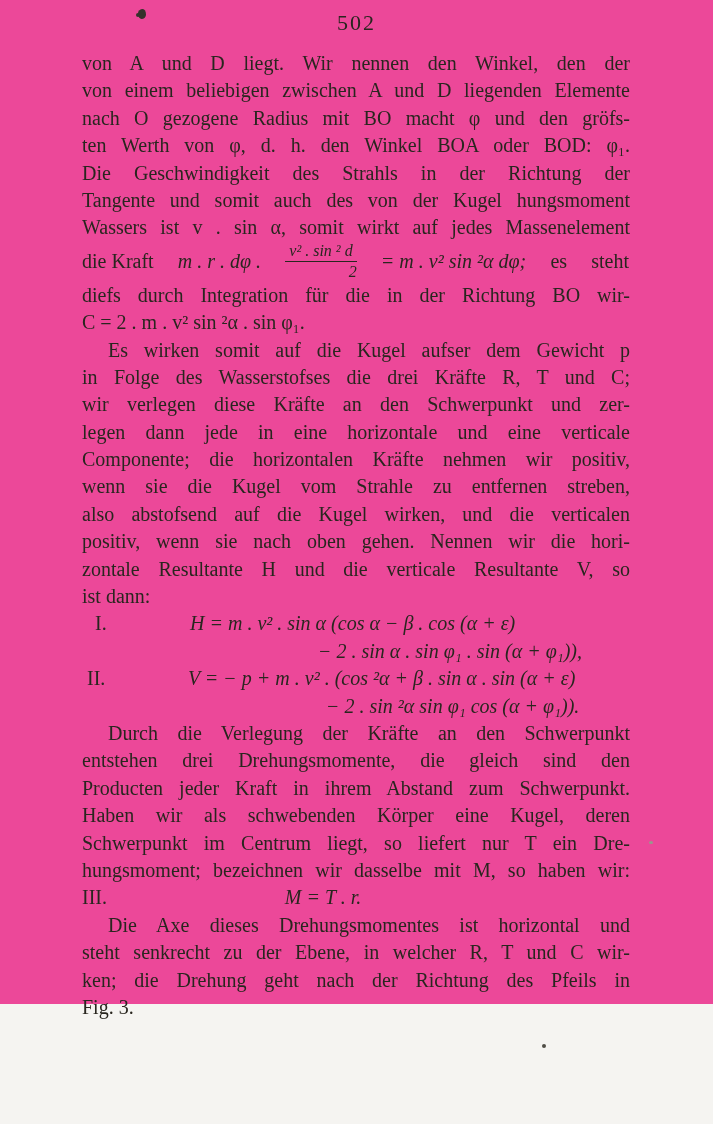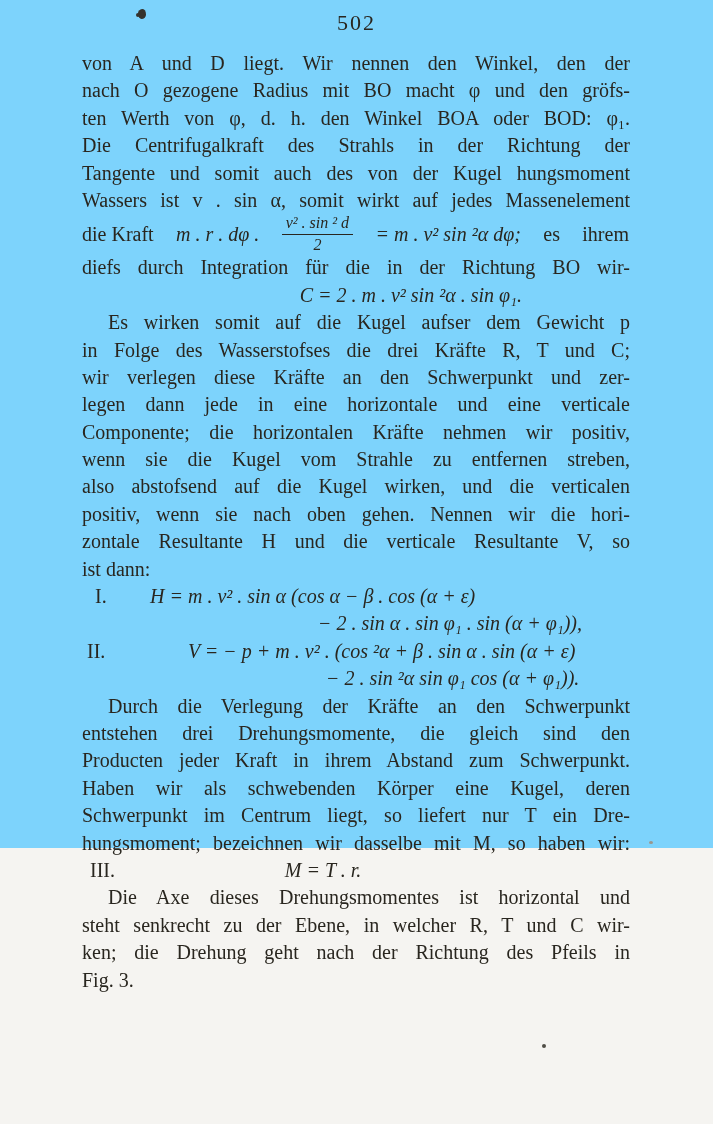--- a/index.html
+++ b/index.html
@@ -2,21 +2,21 @@
 <html><head>
 <meta charset="utf-8">
 <style>
   html, body { margin:0; padding:0; }
   body {
     width:713px; height:1124px; overflow:hidden;
     background:#f5f4f1;
     font-family:"Liberation Serif", serif;
     color:#29261f;
   }
-  .page { position:relative; width:713px; height:848px; background:#7dd3fc; }
+  .page { position:relative; width:713px; height:1004px; background:#ec4899; }
 
   .pageno {
     position:absolute; top:10px; left:0; width:713px;
     text-align:center; font-size:22px; letter-spacing:2px;
   }
 
   .text-block {
     position:absolute; left:82px; top:50px; width:548px;
     font-size:20px;
   }
@@ -26,44 +26,44 @@
   .indent { padding-left:26px; }
 
   
   .fracline {
     height:40px; display:flex; align-items:center;
     justify-content:space-between; padding-right:1px;
   }
   .fracline .seg { white-space:nowrap; }
   .mathit { font-style:italic; }
   .frac {
-    display:inline-flex; flex-direction:column; align-items:center;
+    display:inline-flex; flex-direction:column; align-items:flex-end;
     font-style:italic; font-size:16px; line-height:1.15;
   }
   .frac .num { padding:0 4px 1px; border-bottom:1.5px solid #29261f; }
   .frac .den { padding-top:1px; }
 
   
   .formula-c {
-    text-align:right; padding-right:108px; font-style:italic;
+    text-align:left; padding-right:108px; 
   }
 
   
   .eq { position:relative; }
   .eq .eqlabel { position:absolute; font-style:normal; }
   .eq .eqbody { font-style:italic; }
   .eq1-label { left:13px; }
-  .eq1-body  { margin-left:68px; }
+  .eq1-body  { margin-left:108px; }
   .eq1-cont  { margin-left:236px; }
   .eq2-label { left:5px; }
   .eq2-body  { margin-left:106px; }
   .eq2-cont  { margin-left:244px; }
 
   .eq3 { position:relative; text-align:center; padding-right:66px; }
-  .eq3 .eqlabel { position:absolute; left:8px; font-style:normal; }
+  .eq3 .eqlabel { position:absolute; left:0; font-style:normal; }
   .eq3 .eqbody { font-style:italic;margin-top:20px; }
 
   
   .speck { position:absolute; }
   .speck-top {
     left:138px; top:9px; width:8px; height:10px;
     background:#35322c; border-radius:60% 40% 55% 45% / 40% 55% 45% 60%;
   }
   .speck-top::after {
     content:""; position:absolute; left:-2px; top:4px; width:4px; height:4px;
@@ -82,36 +82,37 @@
 <body>
 
 <div class="page">
 
   <div class="speck speck-top"></div>
   <div class="pageno">502</div>
 
   <div class="text-block">
 
     <div class="ln j">von A und D liegt.  Wir nennen den Winkel, den der</div>
+    <div class="ln j">von einem beliebigen zwischen A und D liegenden Elemente</div>
     <div class="ln j">nach O gezogene Radius mit BO macht φ und den gröfs-</div>
     <div class="ln j">ten Werth von φ, d. h. den Winkel BOA oder BOD: φ₁.</div>
-    <div class="ln j">Die Centrifugalkraft des Strahls in der Richtung der</div>
+    <div class="ln j">Die Geschwindigkeit des Strahls in der Richtung der</div>
     <div class="ln j">Tangente und somit auch des von der Kugel hungsmoment</div>
     <div class="ln j">Wassers ist v . sin α, somit wirkt auf jedes Massenelement</div>
 
     <div class="ln fracline">
       <span class="seg">die Kraft</span>
       <span class="seg mathit">m . r . dφ .</span>
       <span class="frac">
         <span class="num">v² . sin ² d</span>
         <span class="den">2</span>
       </span>
       <span class="seg mathit">= m . v² sin ²α dφ;</span>
       <span class="seg">es</span>
-      <span class="seg">ihrem</span>
+      <span class="seg">steht</span>
     </div>
 
     <div class="ln j">diefs durch Integration für die in der Richtung BO wir-</div>
 
     <div class="ln formula-c">C = 2 . m . v² sin ²α . sin φ₁.</div>
 
     <div class="ln j indent">Es wirken somit auf die Kugel aufser dem Gewicht p</div>
     <div class="ln j">in Folge des Wasserstofses die drei Kräfte R, T und C;</div>
     <div class="ln j">wir verlegen diese Kräfte an den Schwerpunkt und zer-</div>
     <div class="ln j">legen dann jede in eine horizontale und eine verticale</div>

